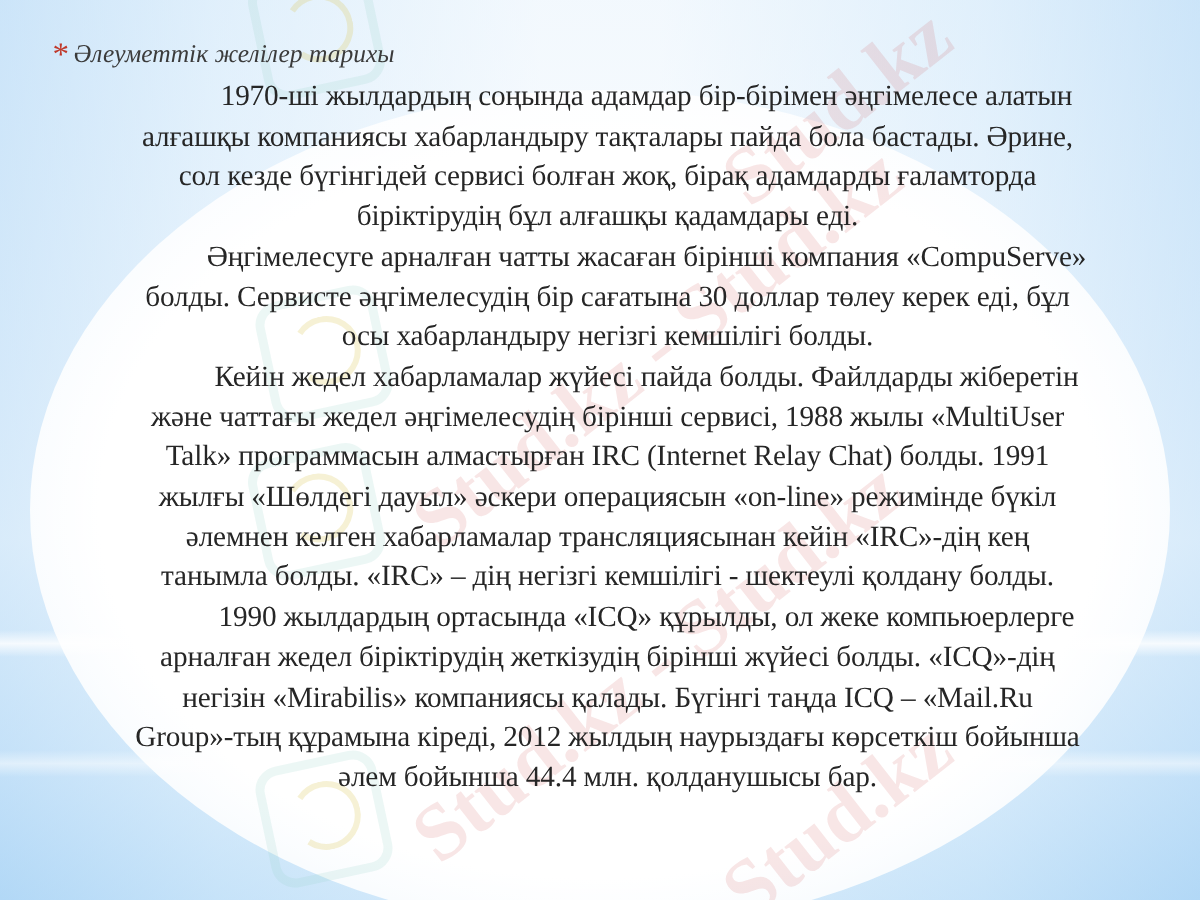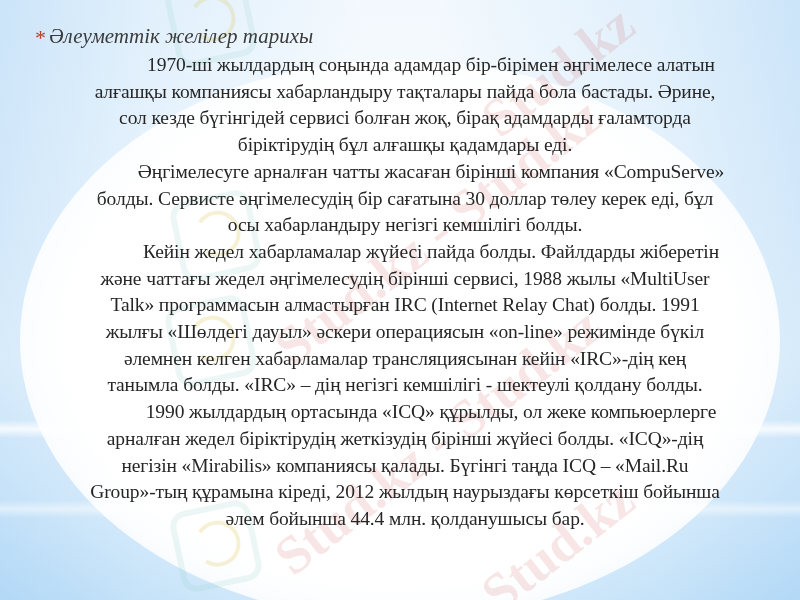--- a/index.html
+++ b/index.html
@@ -36,21 +36,21 @@
     border-radius: 16px; transform: rotate(-12deg);
   }
   .logo-mark::after {
     content: ""; position: absolute; left: 14px; top: 10px; width: 38px; height: 38px;
     border-radius: 50%; border: 4px solid rgba(220, 200, 90, 0.25); border-left-color: transparent;
   }
 
   .content { position: absolute; left: 35px; top: 24px; width: 740px; }
   .title-row { display: flex; align-items: baseline; height: 28px; }
   .bullet { color: #c0392b; font-size: 22px; line-height: 20px; margin-right: 3px; position: relative; top: 2px; }
-  .title { font-style: italic; font-size: 21px; color: #3b3b3b; }
+  .title { font-style: italic; font-size: 17px; color: #3b3b3b; }
   .para {
     margin: 0; font-size: 19.5px; line-height: 26.7px; color: #262626;
     text-indent: 52px; text-align: center; letter-spacing: -0.1px;
   }
   .para .line { display: block; white-space: nowrap; }
   .para .line:not(:first-child) { text-indent: 0; }
 </style>
 </head>
 <body>
 

